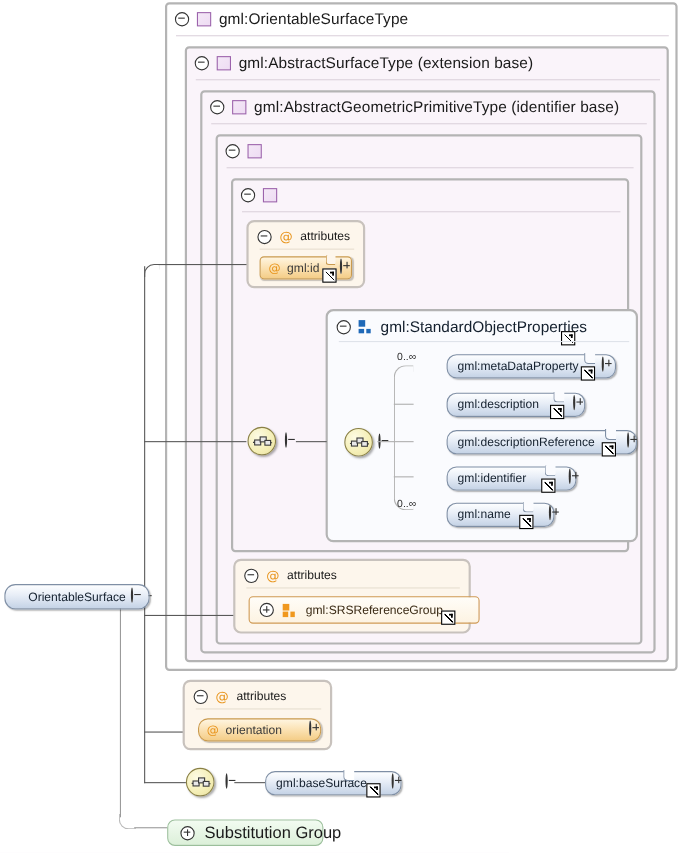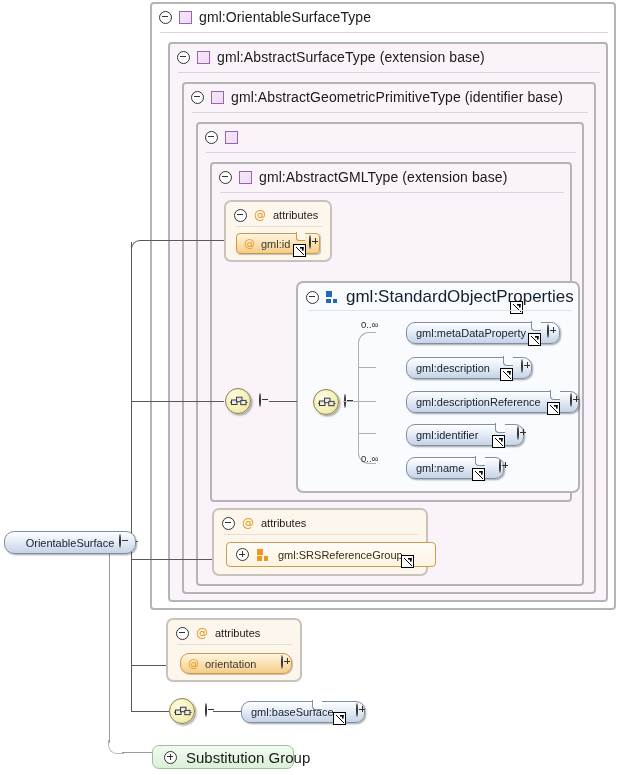--- a/index.html
+++ b/index.html
@@ -232,21 +232,21 @@
   }
   .gb-head {
     position: absolute;
     left: 8px; top: 6px;
     height: 16px;
     display: flex;
     align-items: center;
     gap: 7px;
     white-space: nowrap;
   }
-  .gb-label { font-size: 17px; color: #14202e; }
+  .gb-label { font-size: 14px; color: #14202e; }
   .gb-sep {
     position: absolute;
     left: 10px; top: 27px;
     height: 1px;
     background: #dfe3ea;
   }
 
   
   .seqnode {
     width: 26px; height: 26px;
@@ -348,21 +348,20 @@
       <span class="ct-icon"></span>
     </div>
     <div class="tb-sep" style="width:370px;"></div>
   </div>
 
   
   <div class="abs typebox" style="left:210px;top:162px;width:362px;height:340px;">
     <div class="tb-head">
       <span class="toggle"></span>
       <span class="ct-icon"></span>
-      <span class="tb-label">gml:AbstractGMLType (extension base)</span>
     </div>
     <div class="tb-sep" style="width:344px;"></div>
   </div>
 
   
   
   <div class="abs ln h" style="left:128px;top:541px;width:10px;"></div>
   
   <div class="abs ln v" style="left:131px;top:242px;height:306px;"></div>
 

